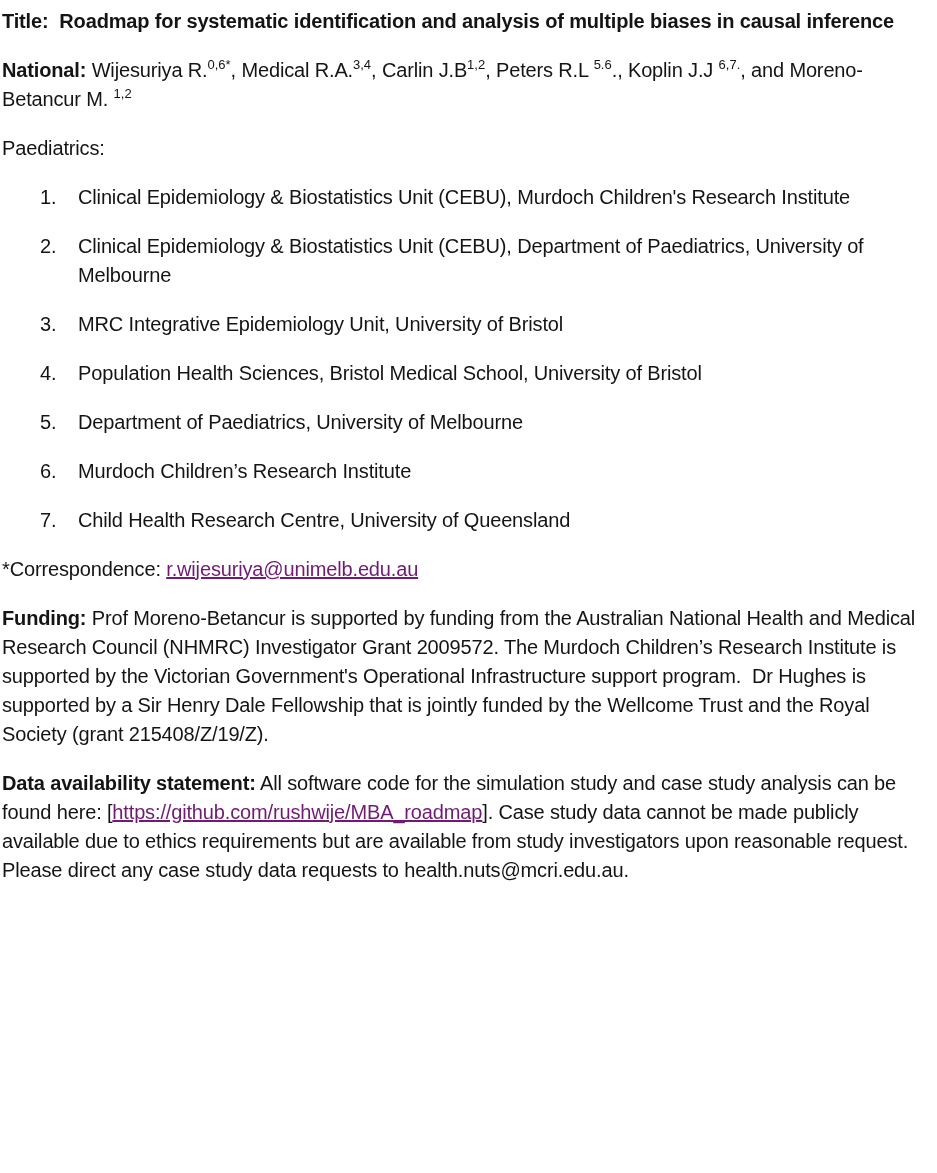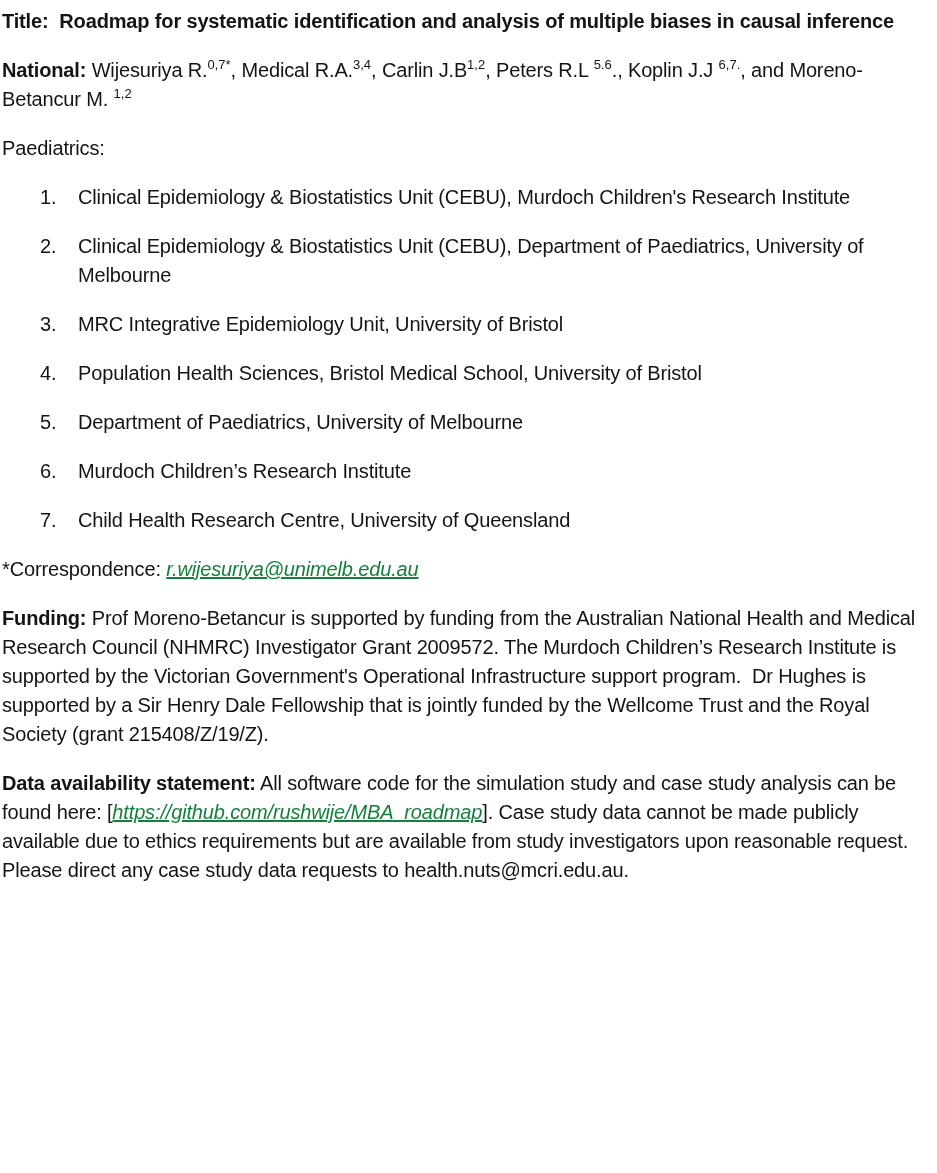--- a/index.html
+++ b/index.html
@@ -28,24 +28,23 @@
   .b { font-weight: bold; }
   sup {
     font-size: 13px;
     line-height: 0;
     vertical-align: baseline;
     position: relative;
     top: -8px;
     letter-spacing: 0;
   }
   a {
-    color: #15803d;
+    color: #701a75;
     text-decoration: underline;
     cursor: pointer;
-    font-style: italic;
   }
   ol.affiliations {
     list-style: none;
     counter-reset: aff;
     margin: 0;
     padding: 0 12px 0 76px;
   }
   ol.affiliations li {
     counter-increment: aff;
     position: relative;
@@ -58,21 +57,21 @@
     position: absolute;
     left: -38px;
     top: 0;
   }
 </style>
 </head>
 <body>
 
 <div class="page">
   <p><span class="b">Title:&nbsp; Roadmap for systematic identification and analysis of multiple biases in causal inference</span></p>
-  <p><span class="b">National:</span><span> Wijesuriya R.</span><sup>0,7*</sup><span>, Medical R.A.</span><sup>3,4</sup><span>, Carlin J.B</span><sup>1,2</sup><span>, Peters R.L </span><sup>5.6</sup><span>., Koplin J.J </span><sup>6,7.</sup><span>, and Moreno-Betancur M. </span><sup>1,2</sup></p>
+  <p><span class="b">National:</span><span> Wijesuriya R.</span><sup>0,6*</sup><span>, Medical R.A.</span><sup>3,4</sup><span>, Carlin J.B</span><sup>1,2</sup><span>, Peters R.L </span><sup>5.6</sup><span>., Koplin J.J </span><sup>6,7.</sup><span>, and Moreno-Betancur M. </span><sup>1,2</sup></p>
   <p>Paediatrics:</p>
   <ol class="affiliations">
       <li>Clinical Epidemiology &amp; Biostatistics Unit (CEBU), Murdoch Children's Research Institute</li>
       <li>Clinical Epidemiology &amp; Biostatistics Unit (CEBU), Department of Paediatrics, University of Melbourne</li>
       <li>MRC Integrative Epidemiology Unit, University of Bristol</li>
       <li>Population Health Sciences, Bristol Medical School, University of Bristol</li>
       <li>Department of Paediatrics, University of Melbourne</li>
       <li>Murdoch Children’s Research Institute</li>
       <li>Child Health Research Centre, University of Queensland</li>
     </ol>

